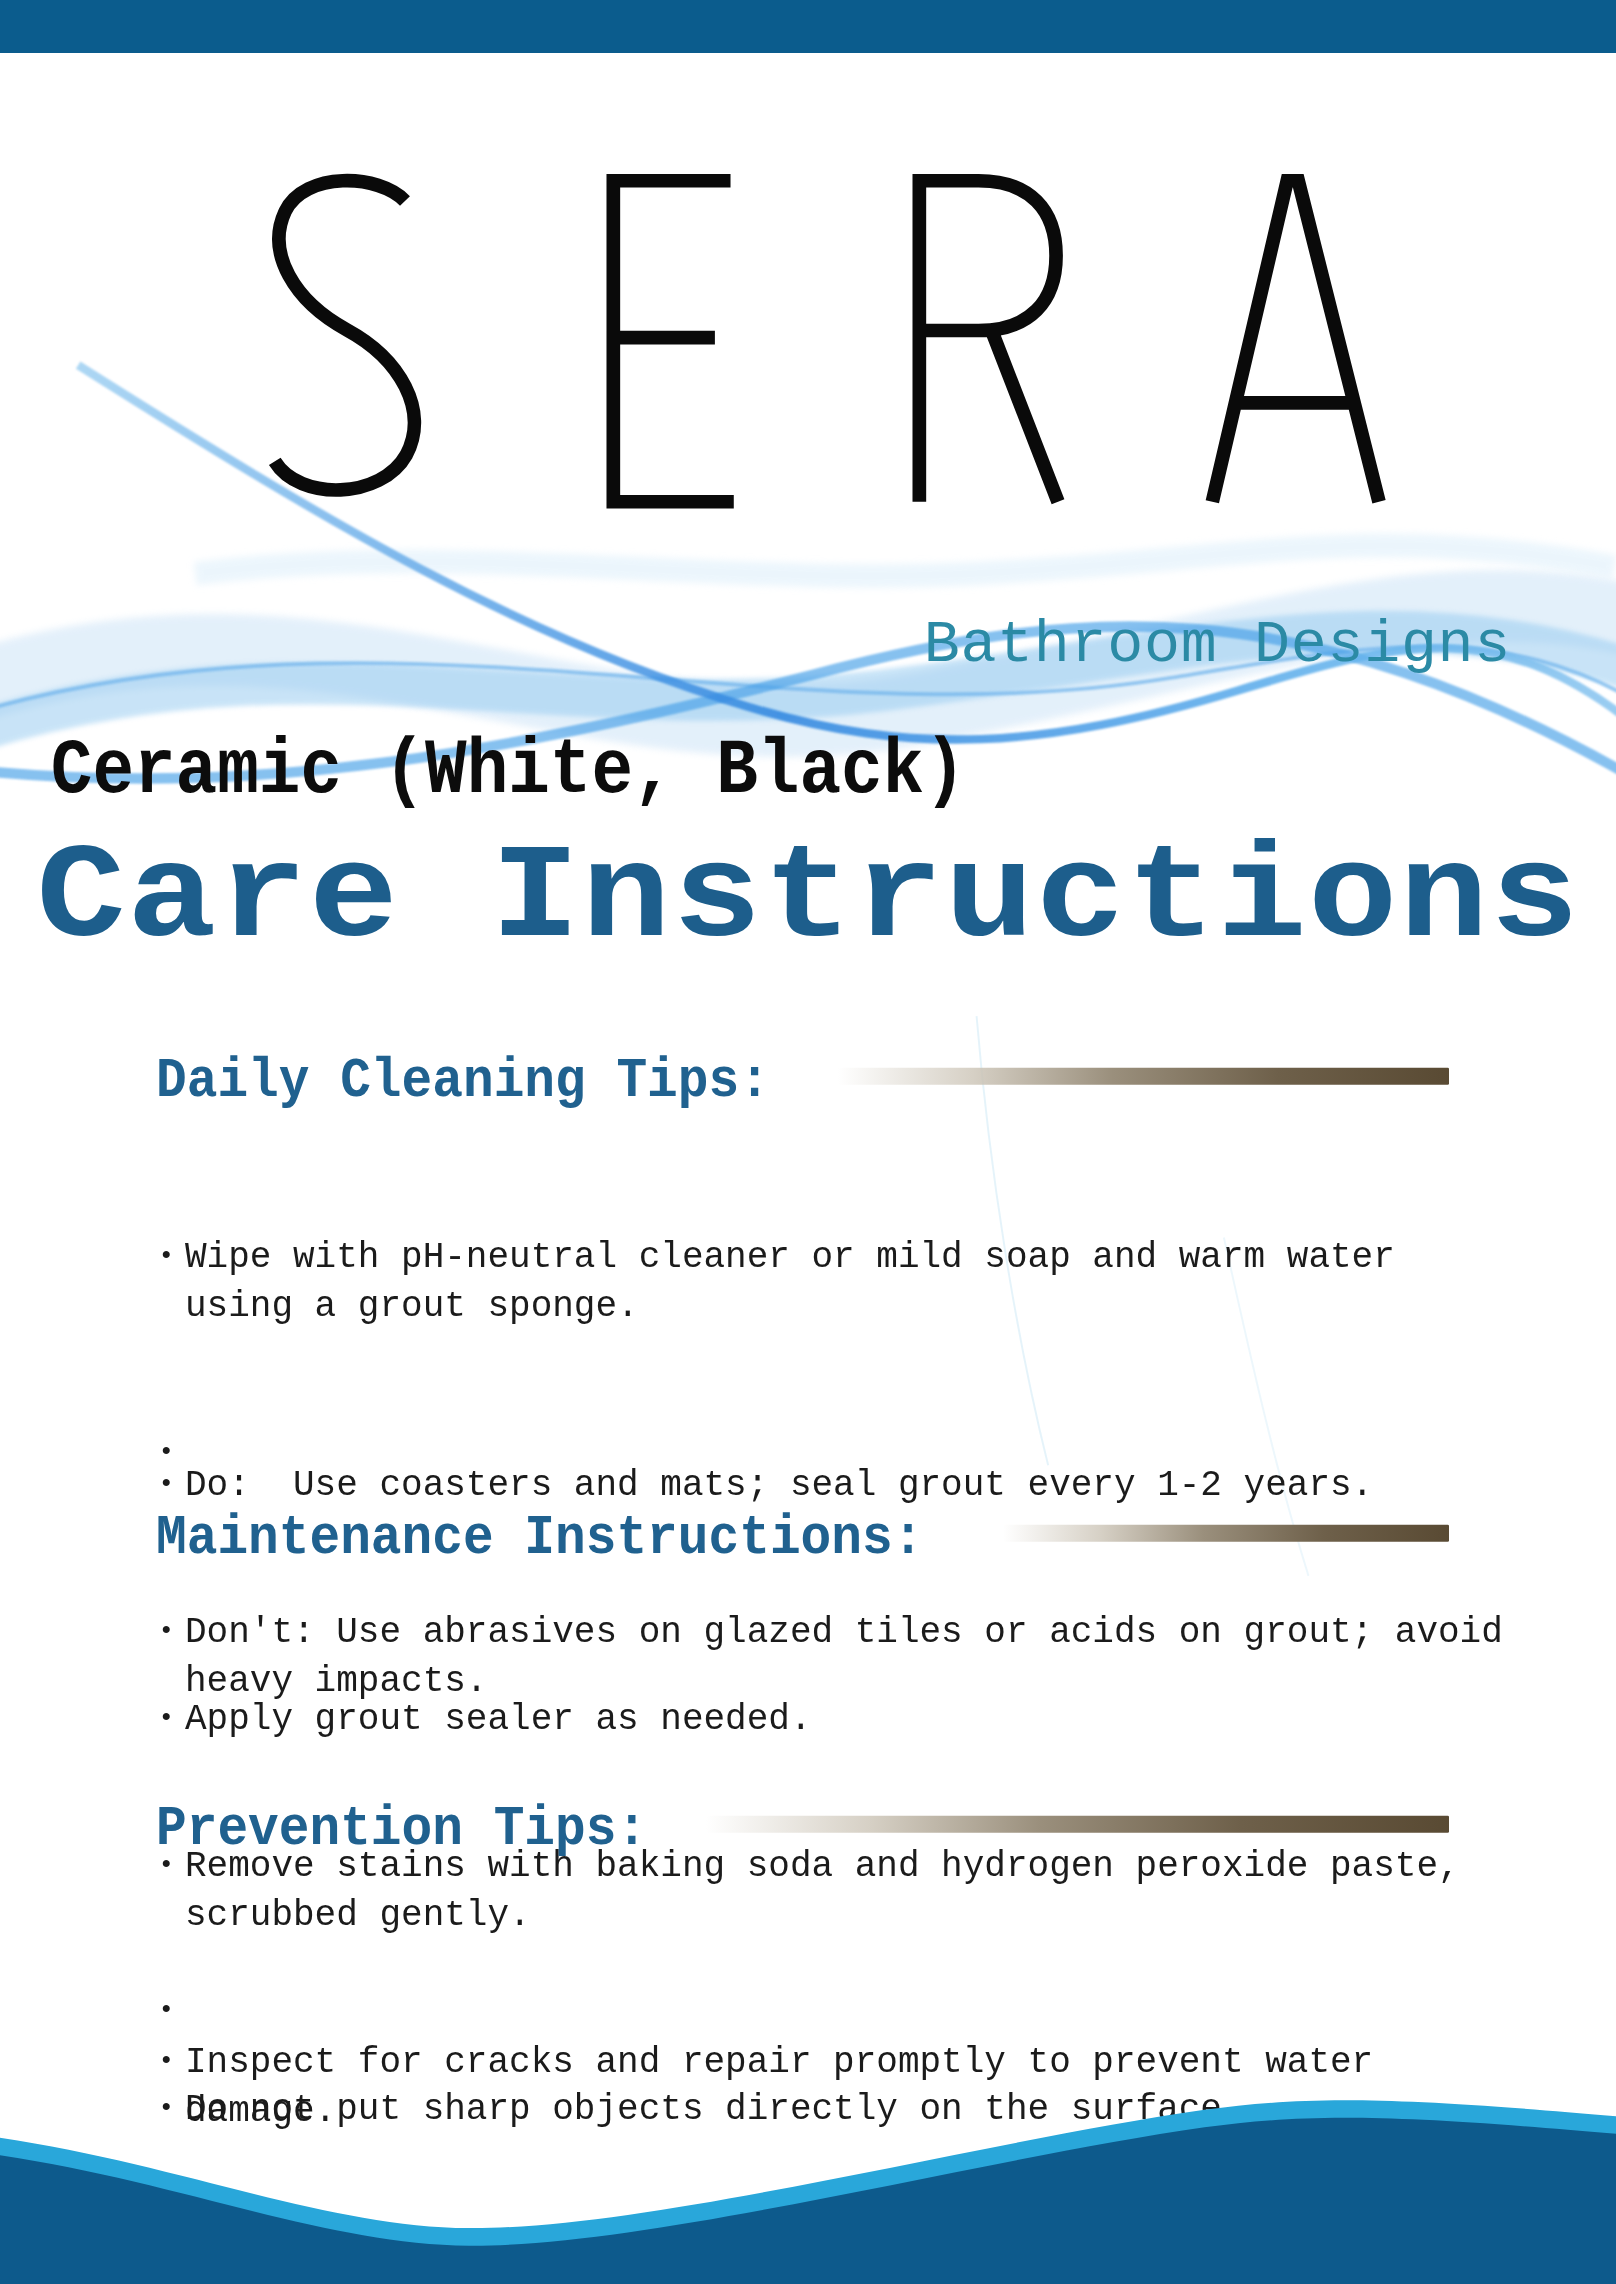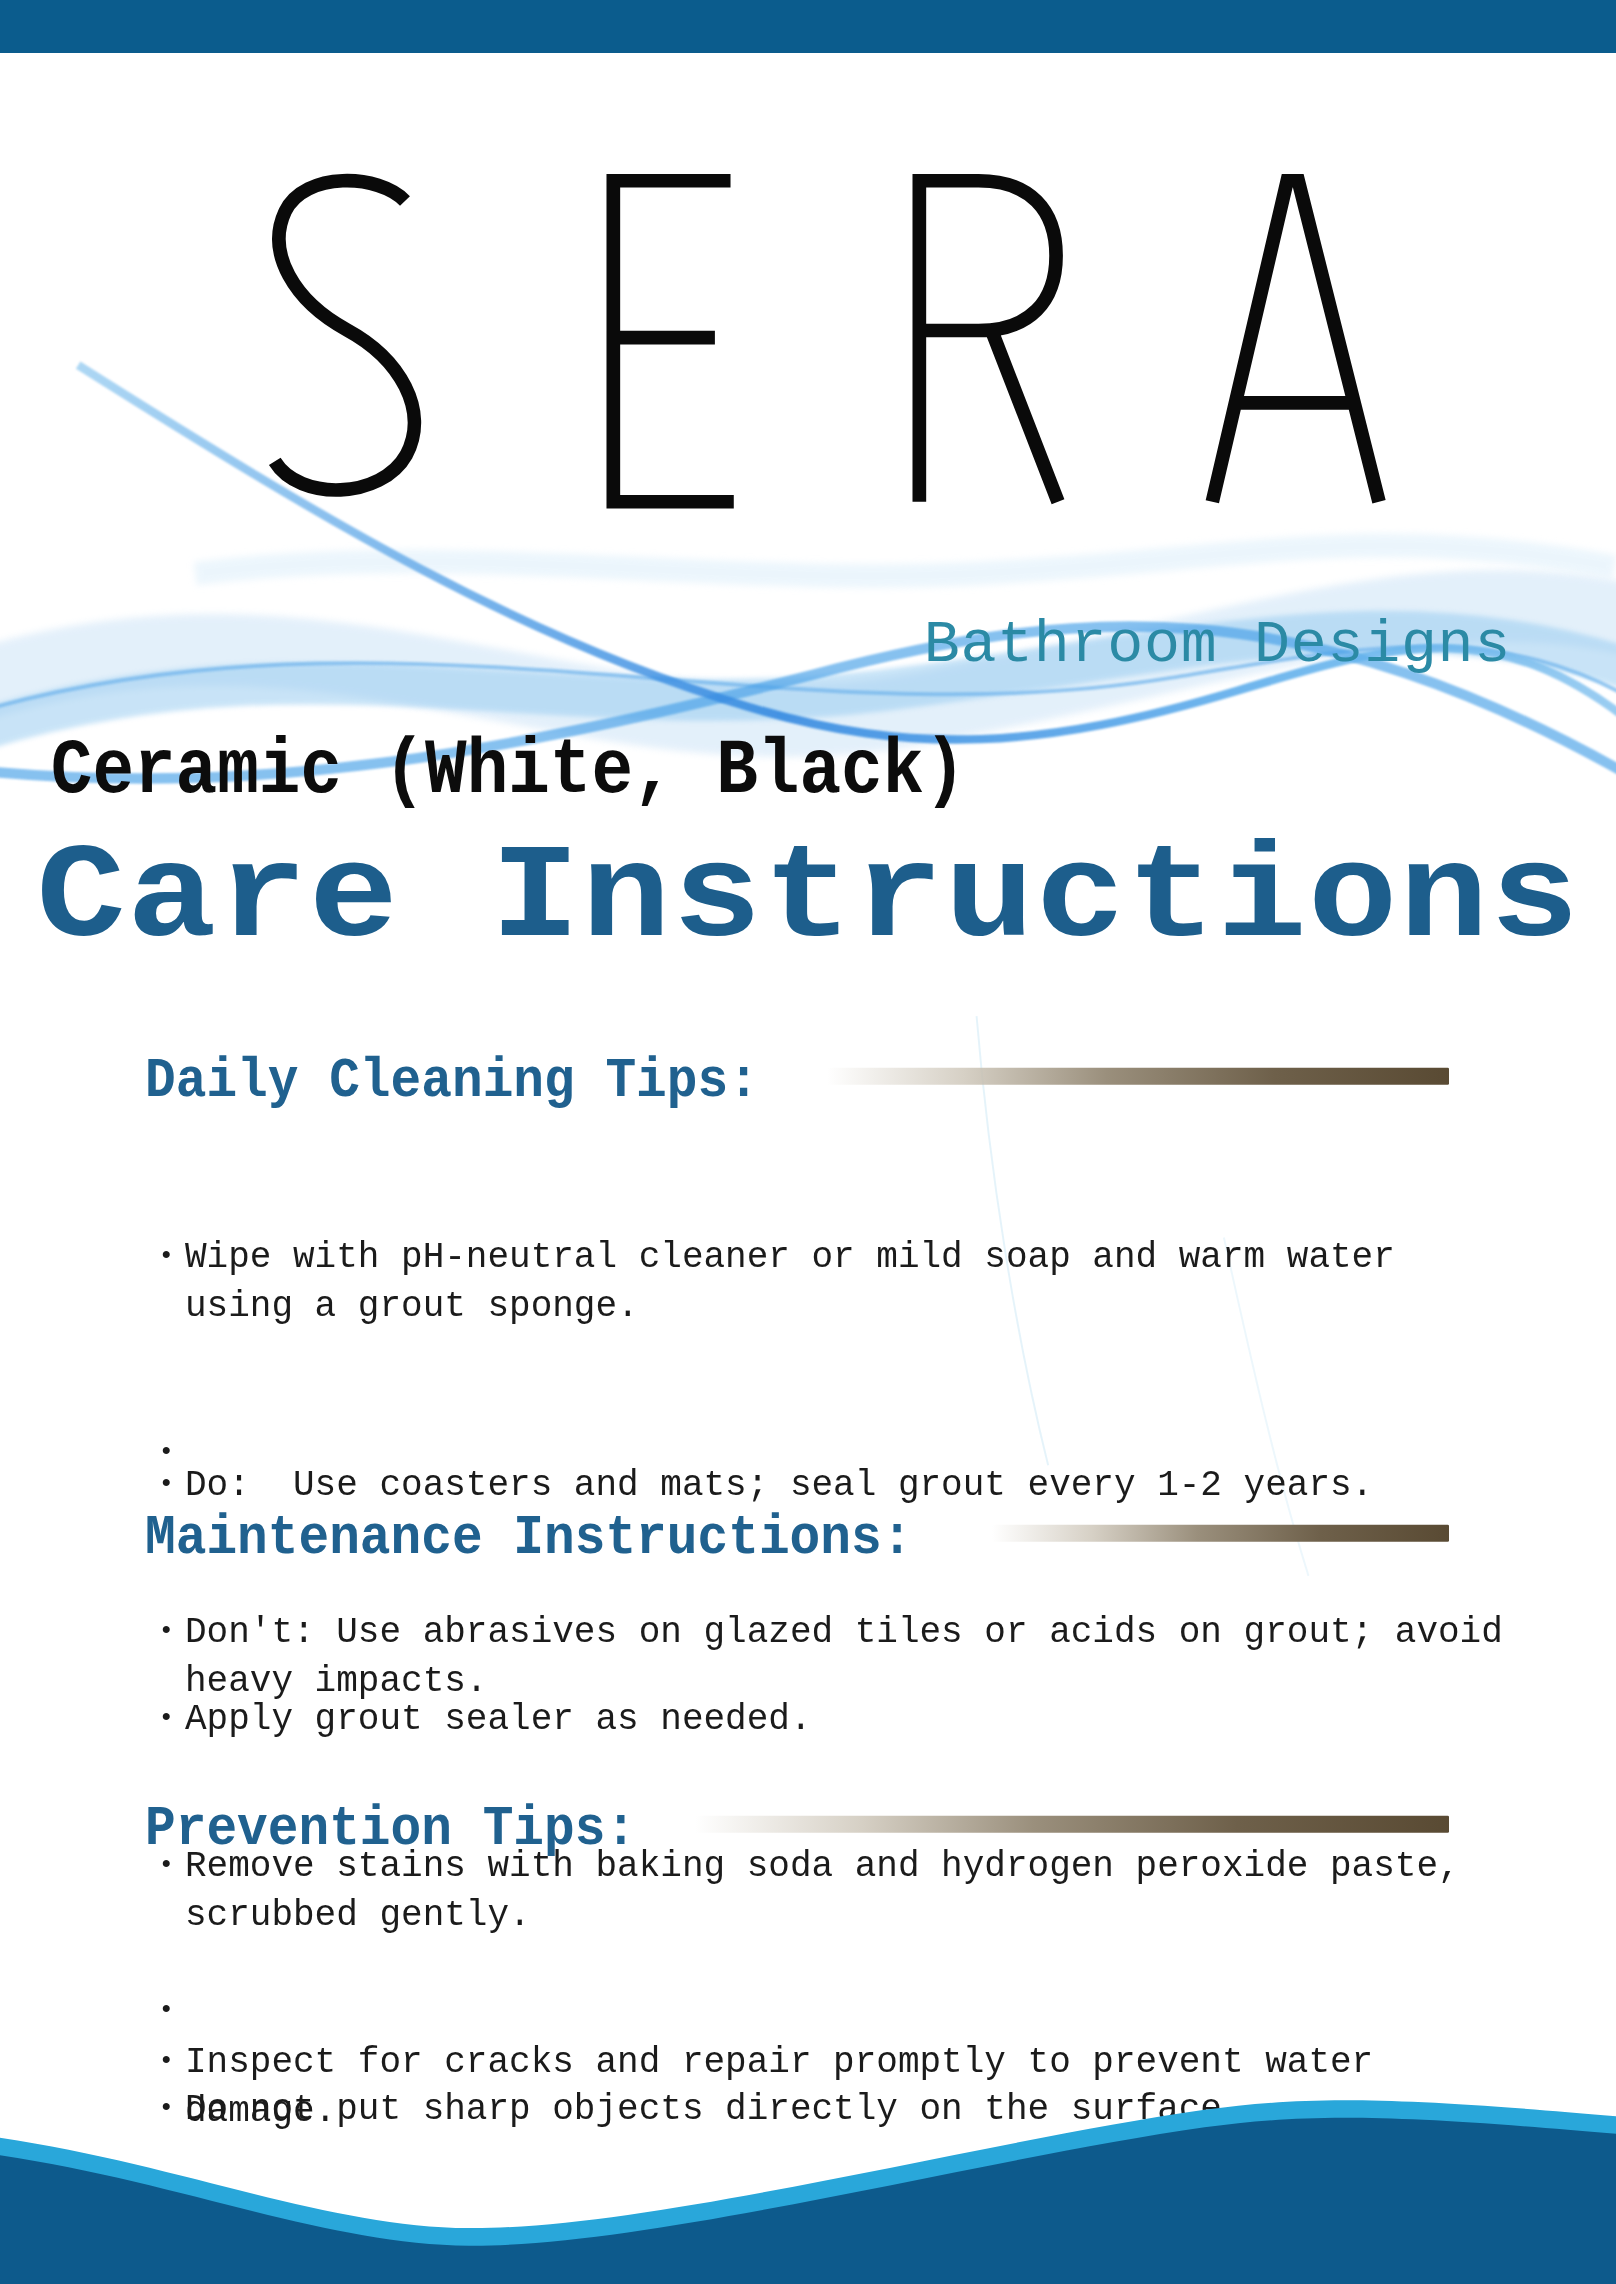--- a/index.html
+++ b/index.html
@@ -28,21 +28,21 @@
     display:inline-block; white-space:nowrap; transform:scaleX(.9); transform-origin:center;
     font-size:77px; line-height:1; font-weight:700; color:#0c0c0c; letter-spacing:0px;
   }
   .title-wrap{position:absolute; left:0; top:833px; width:1616px; text-align:center;}
   .main-title{
     display:inline-block; white-space:nowrap; transform:scaleX(1.12); transform-origin:center;
     font-size:133px; line-height:1; font-weight:700; color:var(--title_blue); letter-spacing:1.3px;
   }
 
   .sec-head{
-    position:absolute; left:145px; right:167px; height:55px;
+    position:absolute; left:156px; right:167px; height:55px;
     display:flex; align-items:center;
   }
   .sec-title{
     display:inline-block; white-space:nowrap; transform:scaleX(.93); transform-origin:left center;
     font-size:55px; line-height:1; font-weight:700; color:var(--heading_blue);
   }
   .sec-bar{
     flex:1; height:16.3px; margin-left:22px; border-radius:1.3px; transform:translateY(-5.2px);
     background:linear-gradient(90deg, rgba(255,255,255,0) 0%, rgba(207,200,187,.85) 22%,
                #9a8f7c 45%, #6e604a 72%, var(--divider_end) 100%);

